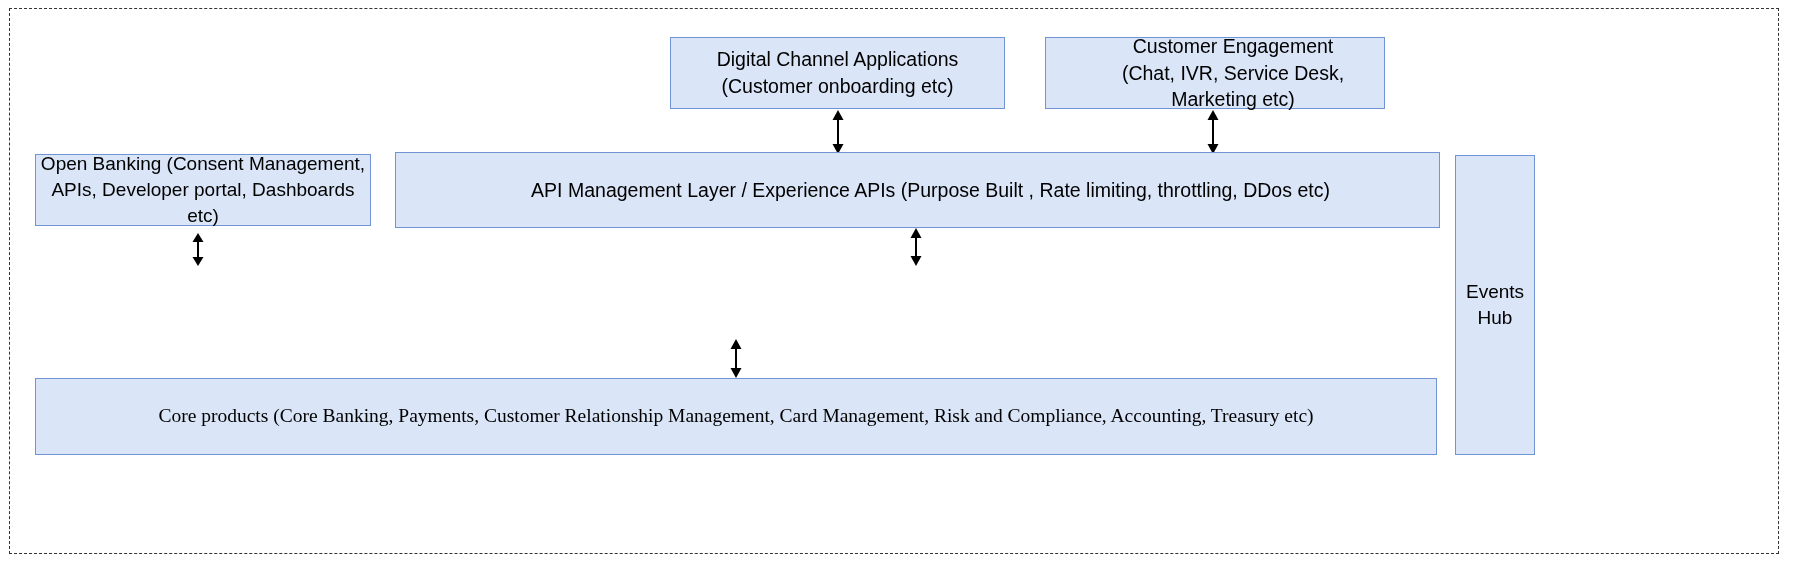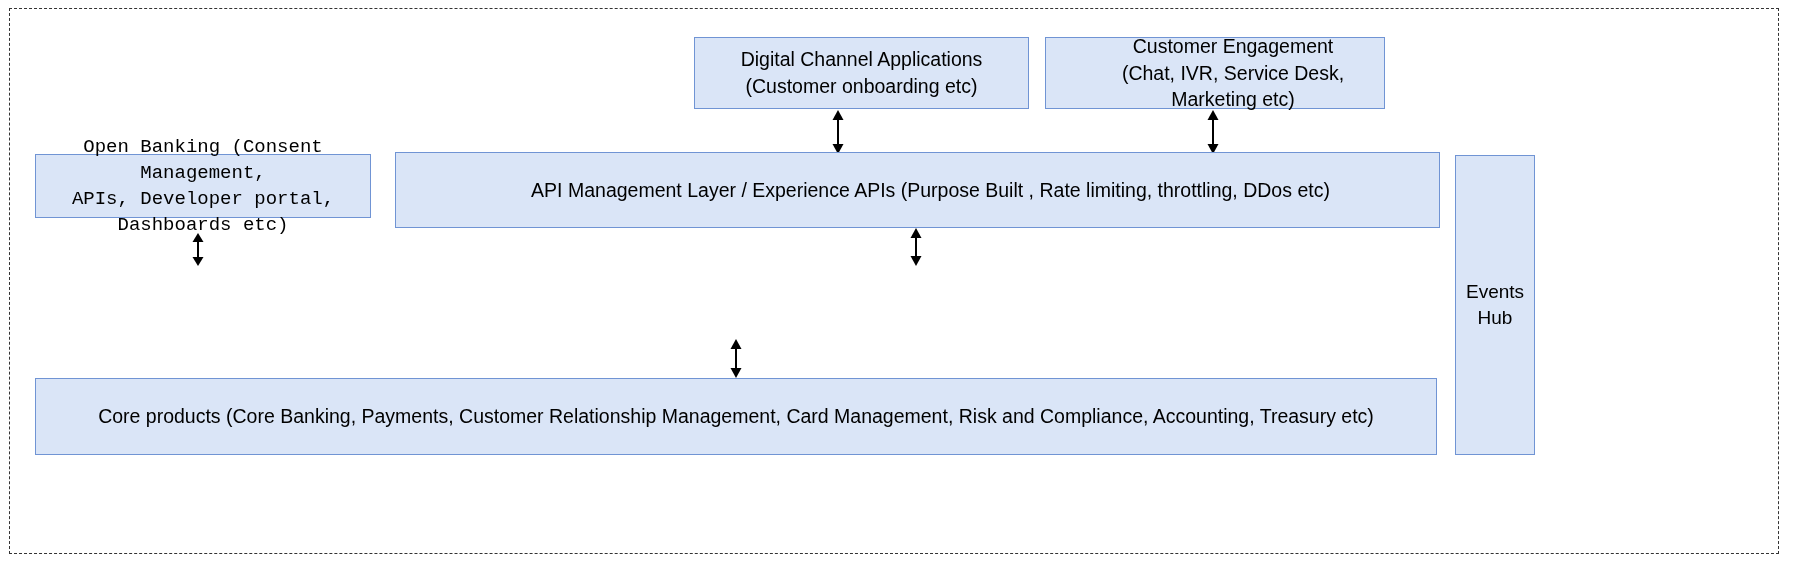--- a/index.html
+++ b/index.html
@@ -48,26 +48,26 @@
     font-size: 19px;
     padding: 2px 4px;
   }
   .box.events {
     font-size: 19px;
     line-height: 1.35;
     padding: 3px 2px;
   }
 
   
-  #box-digital-channel   { left: 670px;  top: 37px;  width: 335px; height: 72px; margin-left: 24px; }
+  #box-digital-channel   { left: 670px;  top: 37px;  width: 335px; height: 72px; }
   #box-customer-engage   { left: 1045px; top: 37px;  width: 340px; height: 72px; padding-left: 44px; }
-  #box-open-banking      { left: 35px;   top: 154px; width: 336px; height: 64px; font-family: Liberation Mono, monospace; }
+  #box-open-banking      { left: 35px;   top: 154px; width: 336px; height: 72px; }
   #box-api-management    { left: 395px;  top: 152px; width: 1045px; height: 76px; padding-left: 34px; }
   #box-microservices     { left: 35px;   top: 265px; width: 1402px; height: 73px; }
-  #box-core-products     { left: 35px;   top: 378px; width: 1402px; height: 77px; }
+  #box-core-products     { left: 35px;   top: 378px; width: 1402px; height: 77px; font-family: Liberation Serif, serif; }
   #box-events-hub        { left: 1455px; top: 155px; width: 80px;  height: 300px; }
 
   
   .arrow-v {
     position: absolute;
     width: 18px;
     display: block;
   }
   #arrow-channel-to-api  { left: 829px;  top: 110px; height: 44px; }
   #arrow-engage-to-api   { left: 1204px; top: 110px; height: 44px; }

